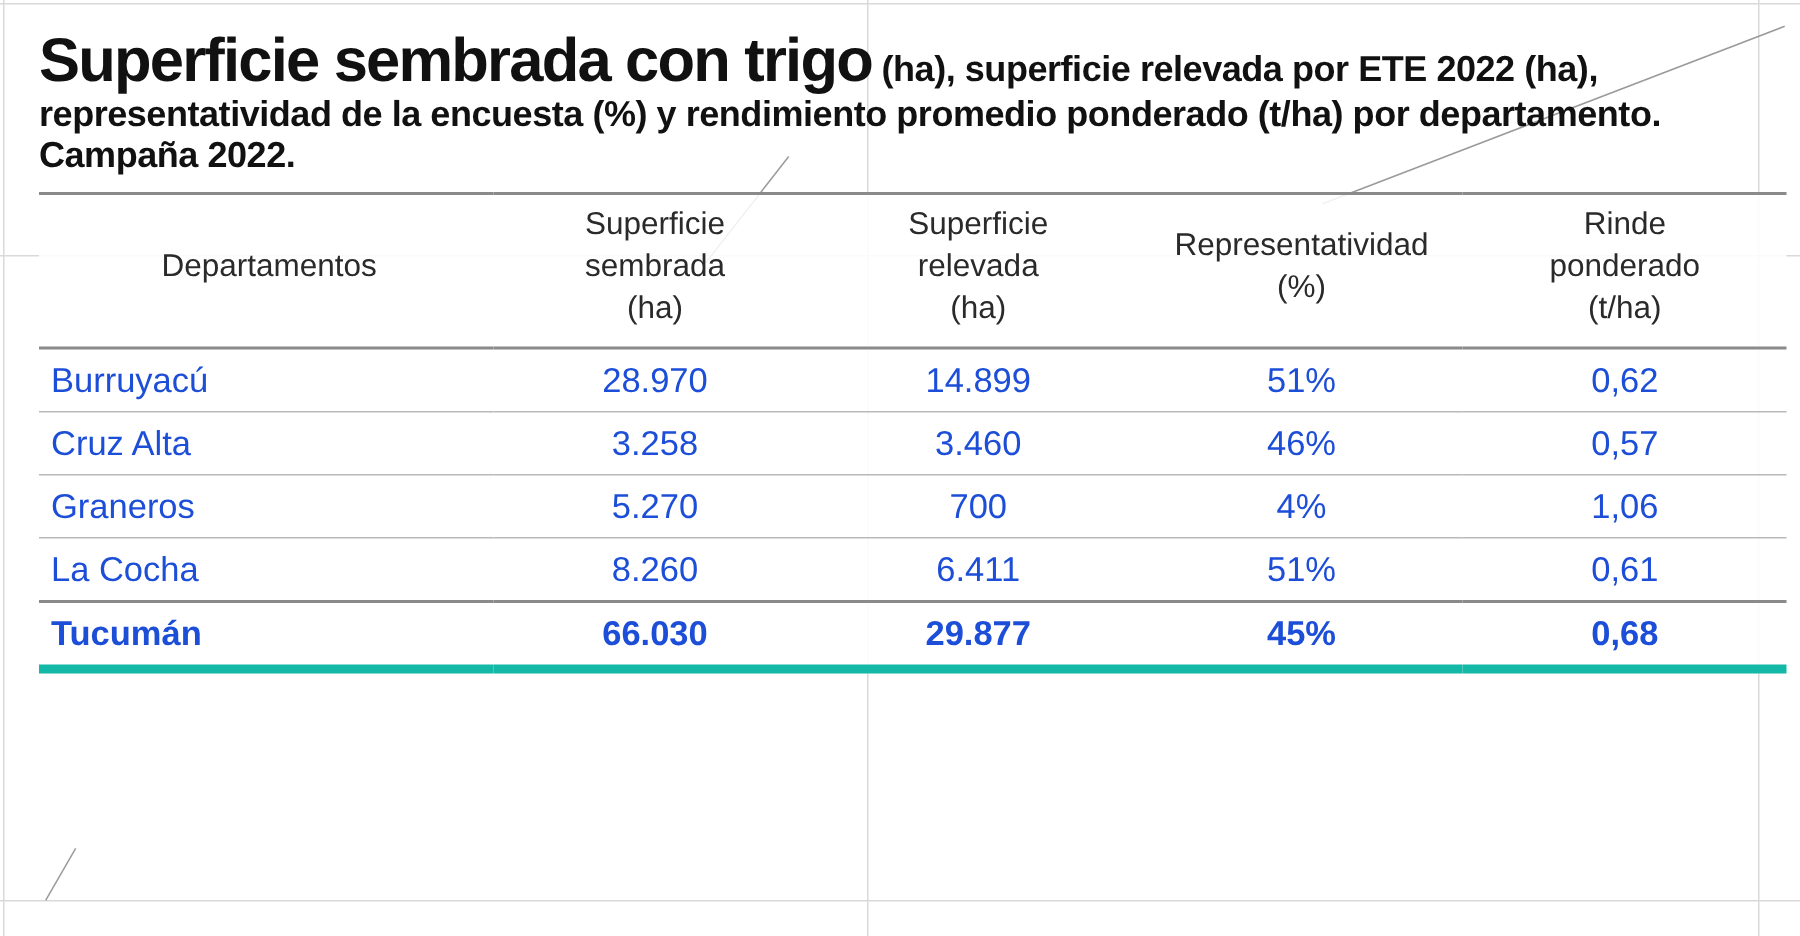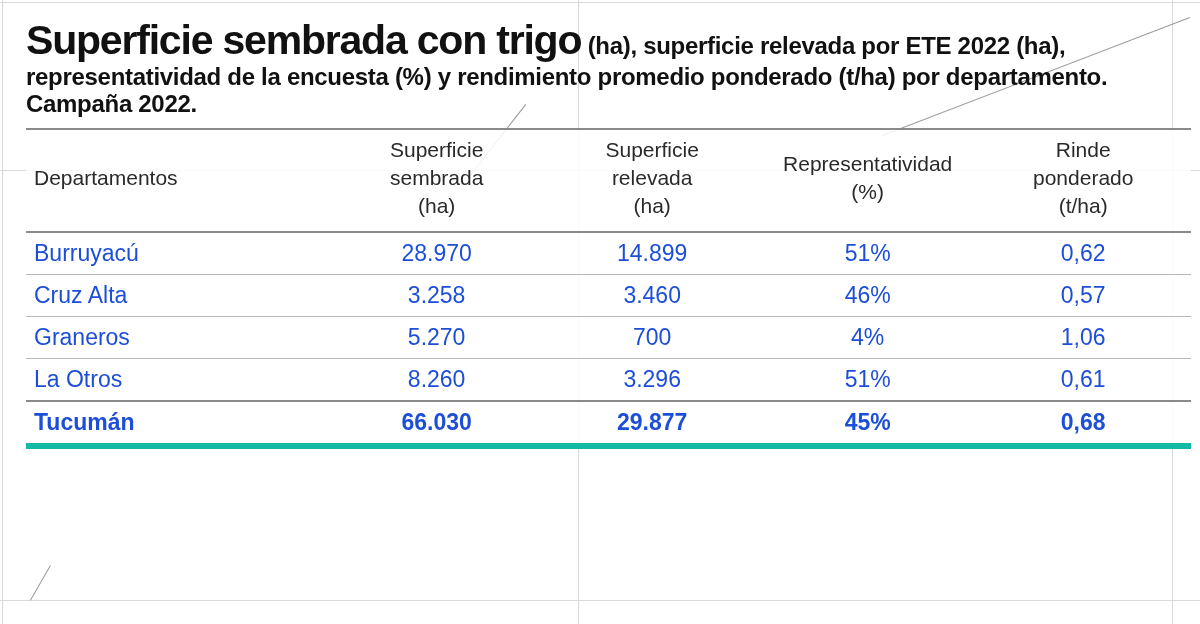--- a/index.html
+++ b/index.html
@@ -71,21 +71,21 @@
     font-size: 21px;
     color: #2a2a2a;
     padding: 6px 4px 10px 4px;
     vertical-align: middle;
     text-align: center;
     line-height: 1.35;
     border-top: 2px solid #8a8a8a;
     border-bottom: 2px solid #8a8a8a;
   }
   table.data thead th.dept-head {
-    text-align: left;
+    text-align: center;
     padding-left: 8px;
     font-size: 21px;
     vertical-align: middle;
   }
 
   table.data tbody td {
     font-size: 23px;
     padding: 7px 4px;
     text-align: center;
     border-bottom: 1px solid #b9b9b9;
@@ -173,23 +173,23 @@
         <td>0,57</td>
       </tr>
       <tr>
         <td class="dept">Graneros</td>
         <td>5.270</td>
         <td>700</td>
         <td>4%</td>
         <td>1,06</td>
       </tr>
       <tr>
-        <td class="dept">La Otros</td>
+        <td class="dept">La Cocha</td>
         <td>8.260</td>
-        <td>3.296</td>
+        <td>6.411</td>
         <td>51%</td>
         <td>0,61</td>
       </tr>
       <tr class="total">
         <td class="dept">Tucumán</td>
         <td>66.030</td>
         <td>29.877</td>
         <td>45%</td>
         <td>0,68</td>
       </tr>

